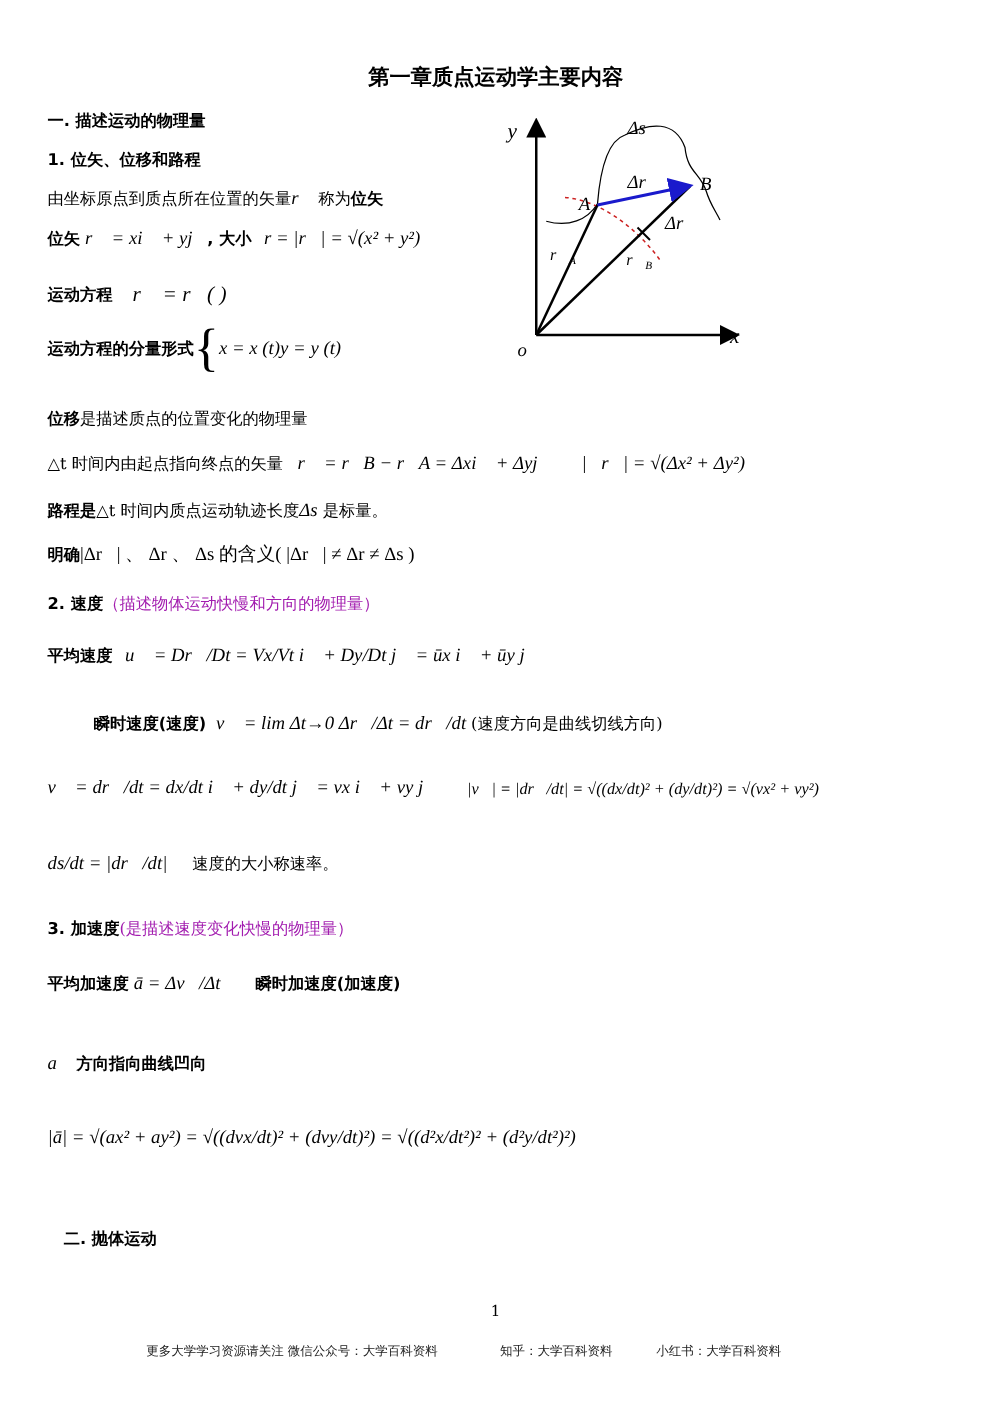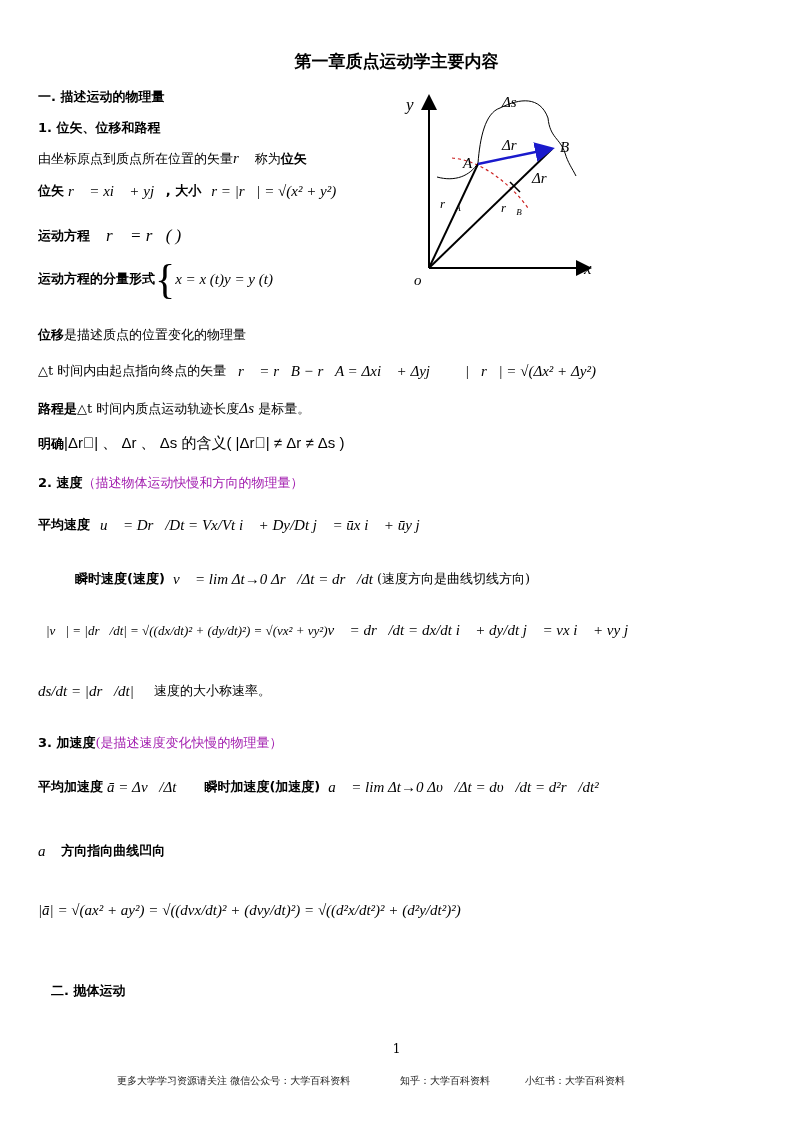--- a/index.html
+++ b/index.html
@@ -5,21 +5,21 @@
   html, body { margin:0; padding:0; background:#ffffff; }
   body { width:793px; height:1122px; position:relative; overflow:hidden;
          font-family:"DejaVu Serif", serif; color:#000; }
   .abs { position:absolute; white-space:nowrap; }
   .title { font-family:"DejaVu Sans", sans-serif; font-weight:bold; font-size:17px; left:0; width:793px; text-align:center; top:50px; }
   .h { font-family:"DejaVu Sans", sans-serif; font-weight:bold; font-size:13px; }
   .t { font-size:13px; font-family:"DejaVu Serif", serif; }
   .b { font-family:"DejaVu Sans", sans-serif; font-weight:bold; font-size:13px; }
   .g { color:#a21caf; }
   .m { font-family:"Liberation Serif", serif; font-style:italic; font-size:15px; }
-  .mr { font-family:Liberation Sans, sans-serif; font-size:15px; }
+  .mr { font-family:Liberation Serif, serif; font-size:15px; }
   .brace { font-size:42px; font-family:"Liberation Serif", serif; line-height:42px; vertical-align:middle; }
   .footer { font-size:10px; color:#222; font-family:"DejaVu Serif", serif; }
   .row { display:flex; align-items:center; }
 </style>
 </head>
 <body>
 
 <div class="abs title">第一章质点运动学主要内容</div>
 
 <div class="abs h" style="left:38px;top:88px;">一.  描述运动的物理量</div>
@@ -77,38 +77,37 @@
   <span class="m" style="margin-left:10px">u⃗ = Dr⃗/Dt = Vx/Vt i⃗ + Dy/Dt j⃗ = ūx i⃗ + ūy j⃗</span>
 </div>
 
 <div class="abs row" style="left:38px;top:570px;padding-left:37px;">
   <span class="b">瞬时速度(速度)</span>
   <span class="m" style="margin-left:8px">v⃗ = lim Δt→0 Δr⃗/Δt = dr⃗/dt</span>
   <span class="t" style="margin-left:4px">(速度方向是曲线切线方向)</span>
 </div>
 
 <div class="abs row" style="left:38px;top:622px;">
+  <span class="m">v⃗ = dr⃗/dt = dx/dt i⃗ + dy/dt j⃗ = vx i⃗ + vy j⃗ ，</span>
   <span class="m" style="margin-left:8px;font-size:13px">|v⃗| = |dr⃗/dt| = √((dx/dt)² + (dy/dt)²) = √(vx² + vy²)</span>
-  <span class="m">v⃗ = dr⃗/dt = dx/dt i⃗ + dy/dt j⃗ = vx i⃗ + vy j⃗ ，</span>
 </div>
 
 <div class="abs row" style="left:38px;top:682px;">
   <span class="m">ds/dt = |dr⃗/dt|</span>
   <span class="t" style="margin-left:20px">速度的大小称速率。</span>
 </div>
 
 <div class="abs" style="left:38px;top:732px;">
   <span class="h">3.  加速度</span><span class="t g">(是描述速度变化快慢的物理量）</span>
 </div>
 
 <div class="abs row" style="left:38px;top:778px;text-align:center;">
   <span class="b">平均加速度</span>
   <span class="m" style="margin-left:4px">ā = Δv⃗/Δt</span>
   <span class="b" style="margin-left:28px">瞬时加速度(加速度)</span>
-  <span class="m" style="margin-left:8px">a⃗ = lim Δt→0 Δυ⃗/Δt = dυ⃗/dt = d²r⃗/dt²</span>
 </div>
 
 <div class="abs row" style="left:38px;top:842px;">
   <span class="m">a⃗</span>
   <span class="b" style="margin-left:4px">方向指向曲线凹向</span>
 </div>
 
 <div class="abs row" style="left:38px;top:902px;">
   <span class="m">|ā| = √(ax² + ay²) = √((dvx/dt)² + (dvy/dt)²) = √((d²x/dt²)² + (d²y/dt²)²)</span>
 </div>

